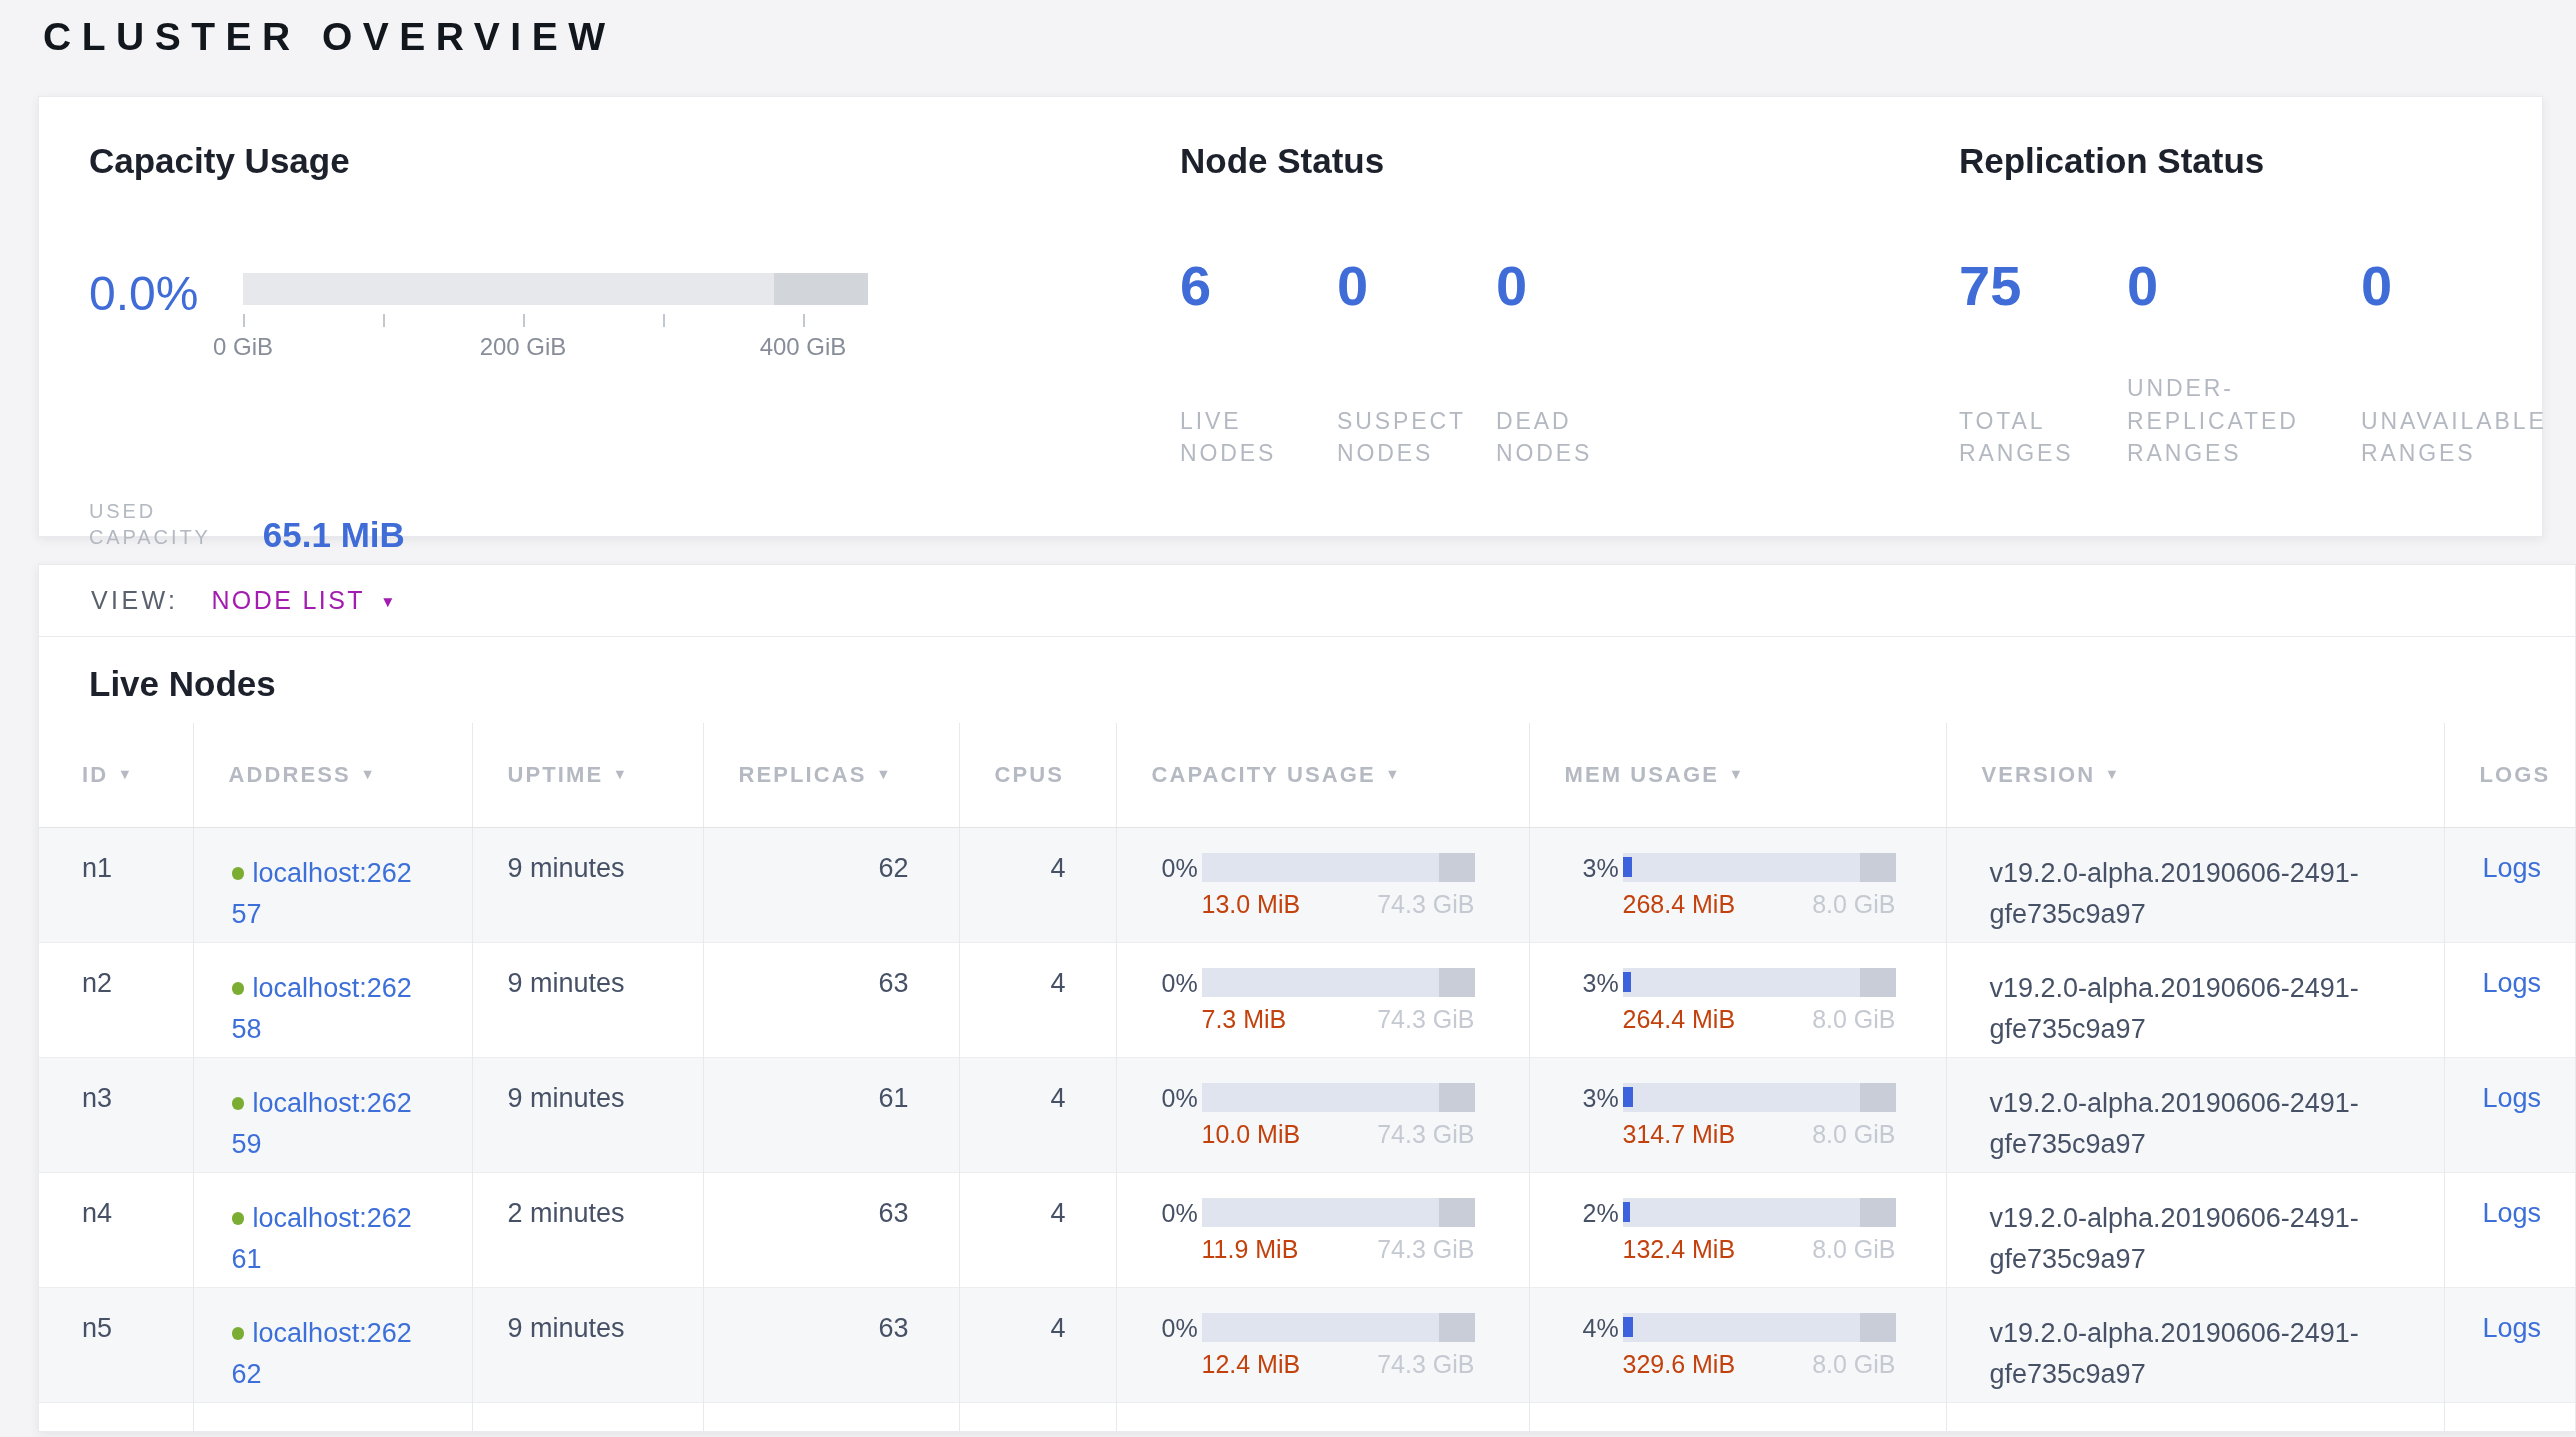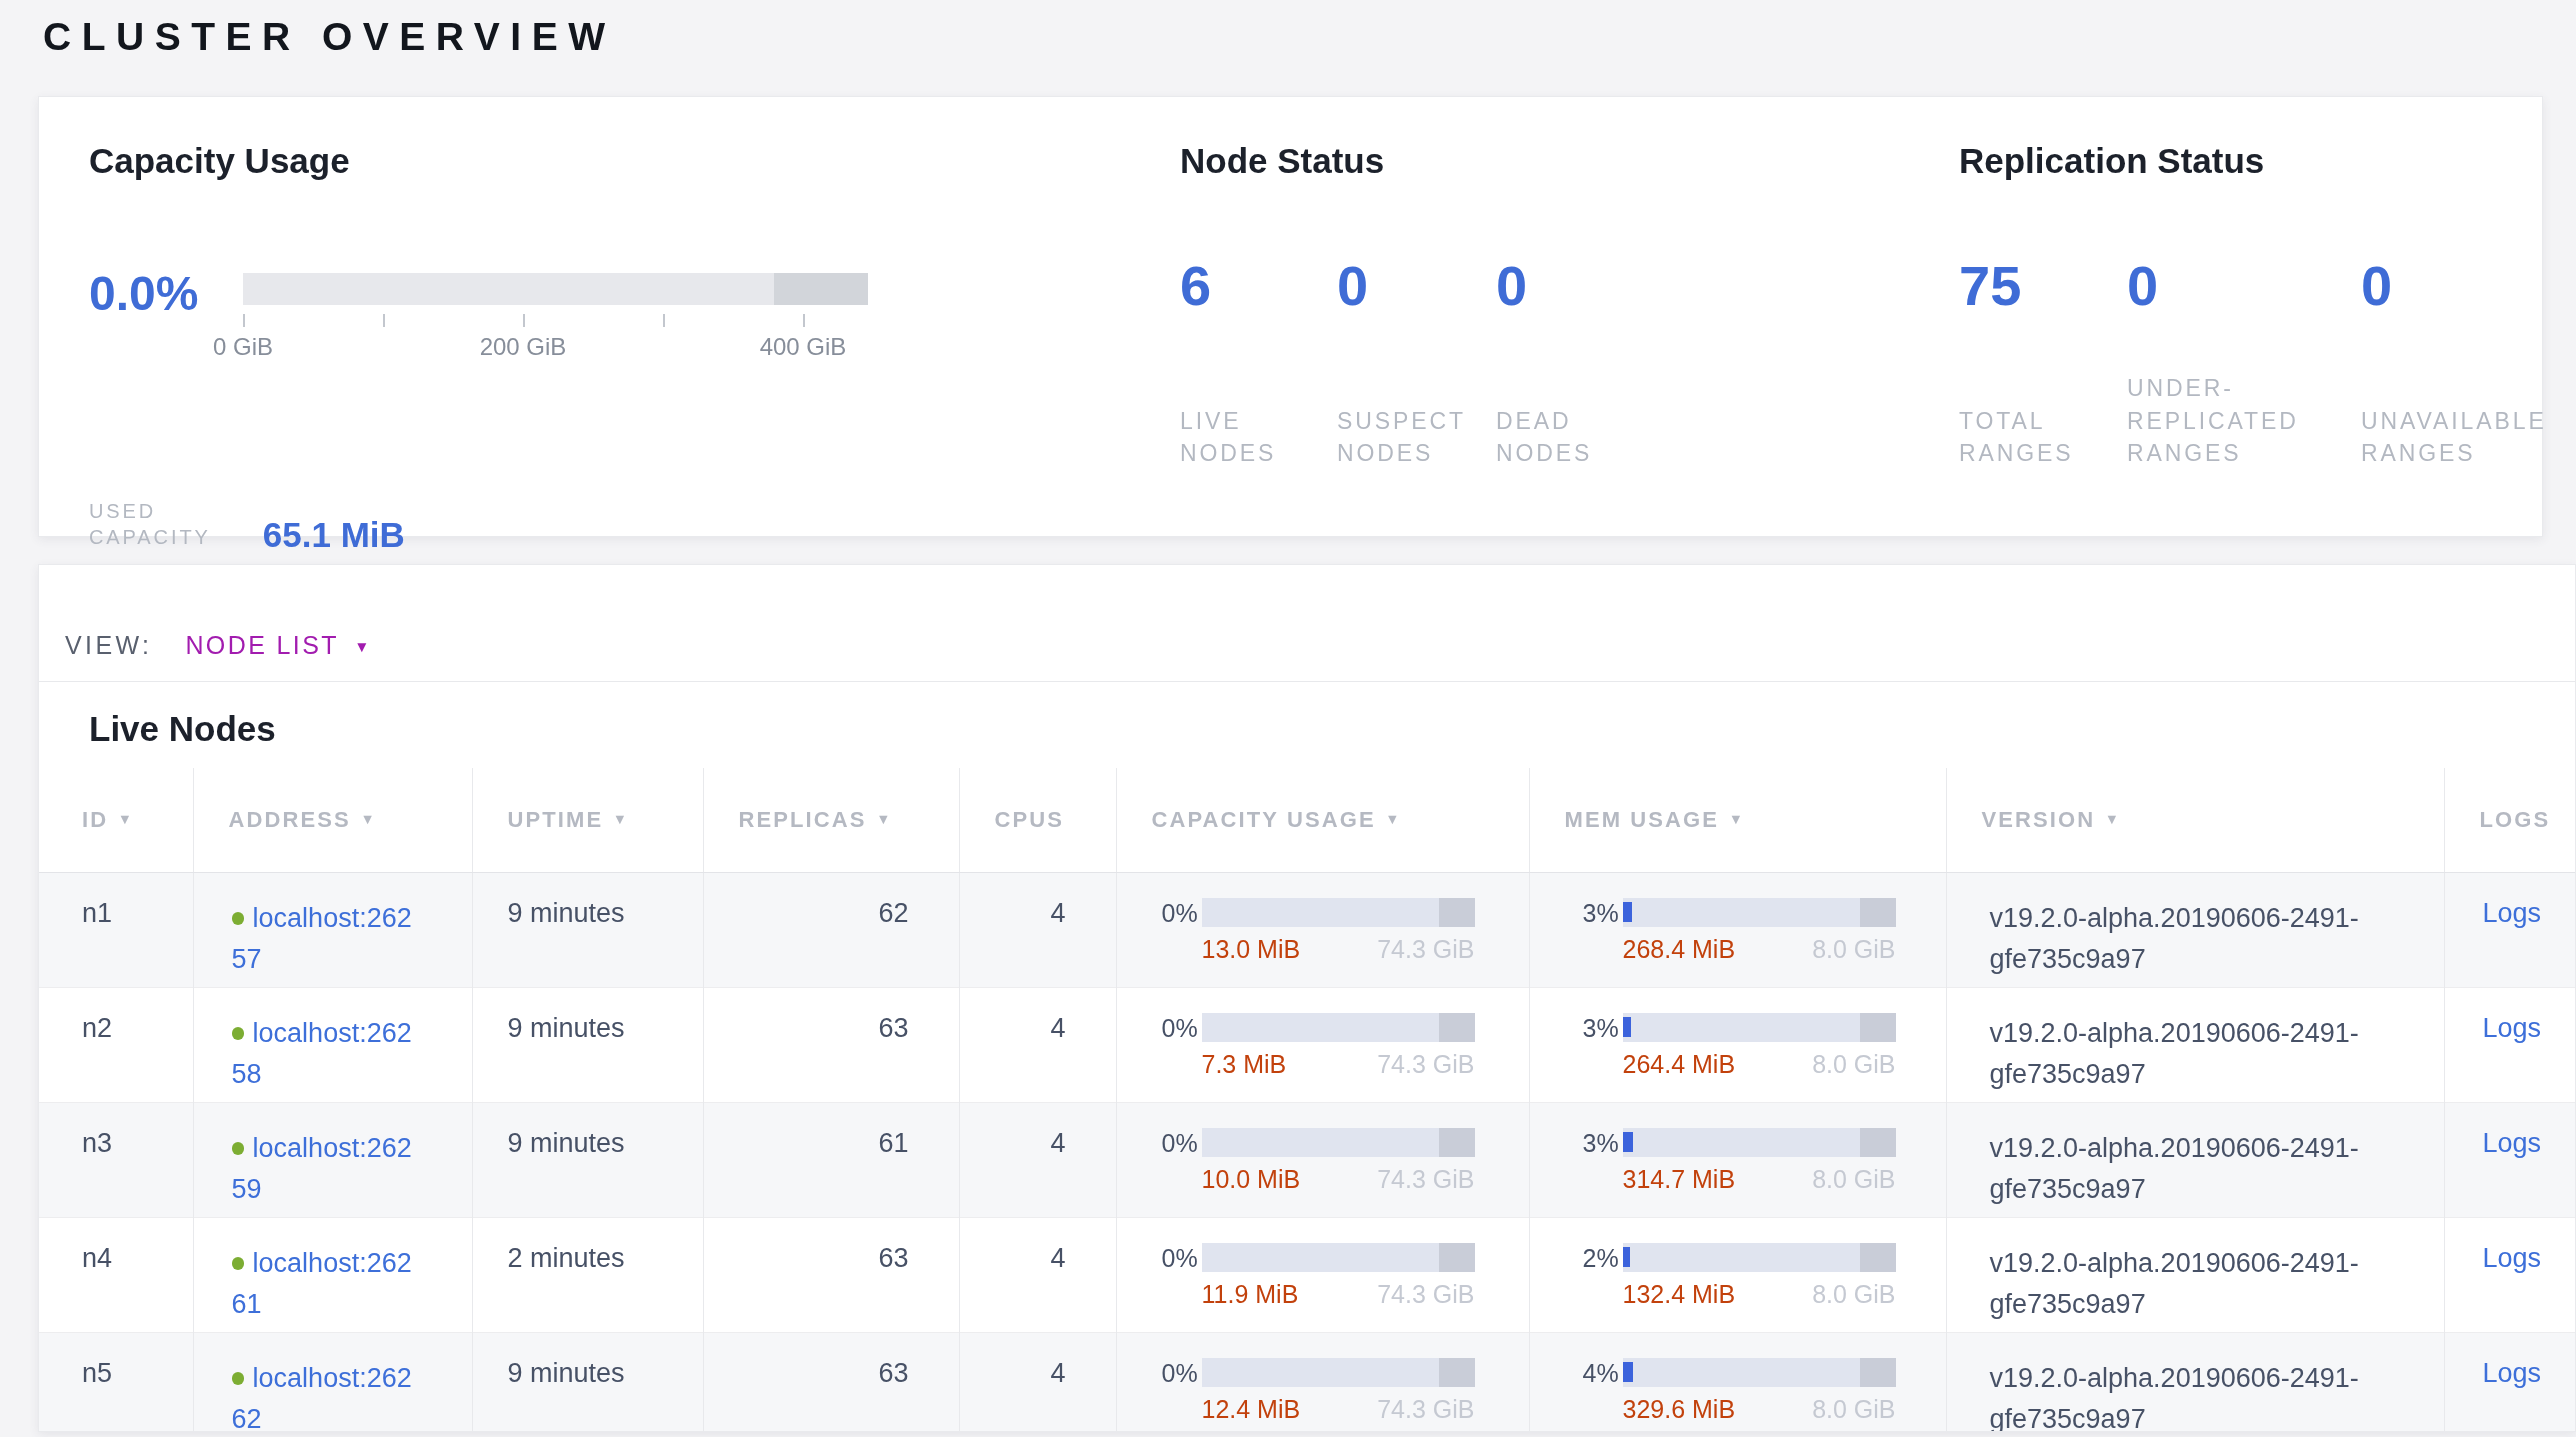--- a/index.html
+++ b/index.html
@@ -11,21 +11,21 @@
 
   .card { background:#fff; border:1px solid #e9eaed; box-shadow:0 2.9px 9.6px rgba(64,70,84,.09); }
 
   
   .summary-card { position:absolute; left:38px; top:96px; width:2505px; height:441px; }
   .sec-heading { position:absolute; top:44px; margin:0; font-size:35px; font-weight:700; color:#1c212b; white-space:nowrap; }
   .h-cap  { left:50px; }
   .h-node { left:1141px; }
   .h-repl { left:1920px; }
 
-  .cap-pct { position:absolute; left:50px; top:169px; font-size:48px; font-weight:700; color:#3f6cd6; }
+  .cap-pct { position:absolute; left:50px; top:169px; font-size:48px; font-weight:400; color:#3f6cd6; }
   .cap-bar { position:absolute; left:204px; top:176px; width:625px; height:32px; background:#e7e8ec; }
   .cap-bar-dark { position:absolute; right:0; top:0; height:100%; width:15%; background:#d2d5da; }
   .cap-ticks { position:absolute; left:204px; top:217px; width:625px; height:13.4px; }
   .tick { position:absolute; top:0; width:1.9px; height:12.5px; background:#c3c7ce; }
   .t0{left:0;} .t1{left:140px;} .t2{left:280px;} .t3{left:420px;} .t4{left:560px;}
   .cap-ticklabels { position:absolute; left:204px; top:236px; width:625px; font-size:24px; color:#878e9a; }
   .tl { position:absolute; transform:translateX(-50%); white-space:nowrap; }
   .tl0{left:0;} .tl1{left:280px;} .tl2{left:560px;}
 
   .cap-stats { position:absolute; left:50px; top:401px; display:flex; }
@@ -37,21 +37,21 @@
   .status-items { position:absolute; top:161px; display:flex; }
   .si-node { left:1141px; } .si-repl { left:1920px; }
   .s-item { display:flex; flex-direction:column; height:211px; }
   .s-value { font-size:56px; font-weight:700; color:#3f6cd6; line-height:1; }
   .s-label { margin-top:auto; font-size:23px; letter-spacing:2.9px; color:#b3b8c1; line-height:1.4; padding-right:23px; }
   .w165{width:157px;} .w166{width:159px;} .w170{width:163px;}
   .w175{width:168px;} .w244{width:234px;} .w210{width:203px;}
 
   
   .table-card { position:absolute; left:38px; top:564px; width:2538px; height:868px; overflow:hidden; }
-  .view-bar { height:72px; border-bottom:1px solid #e8e9ec; display:flex; align-items:center; padding-left:26px;margin-top:45px; }
+  .view-bar { height:72px; border-bottom:1px solid #e8e9ec; display:flex; align-items:center; padding-left:52px; }
   .view-label { font-size:25px; letter-spacing:3.4px; color:#59606e; }
   .view-select { margin-left:33px; display:flex; align-items:center; font-size:25px; letter-spacing:2.4px;
                  color:#a21caf; cursor:pointer; }
   .view-caret { font-size:15.3px; margin-left:15.3px; position:relative; top:1px; letter-spacing:0; }
   .ln-head { padding:25px 0 17px 50px; }
   .ln-head h2 { margin:0; font-size:35px; font-weight:700; color:#1c212b; line-height:44px; }
 
   table { width:100%; border-collapse:collapse; table-layout:fixed; }
   th, td { border-left:1px solid #e8e9ec; }
   th:first-child, td:first-child { border-left:none; }

